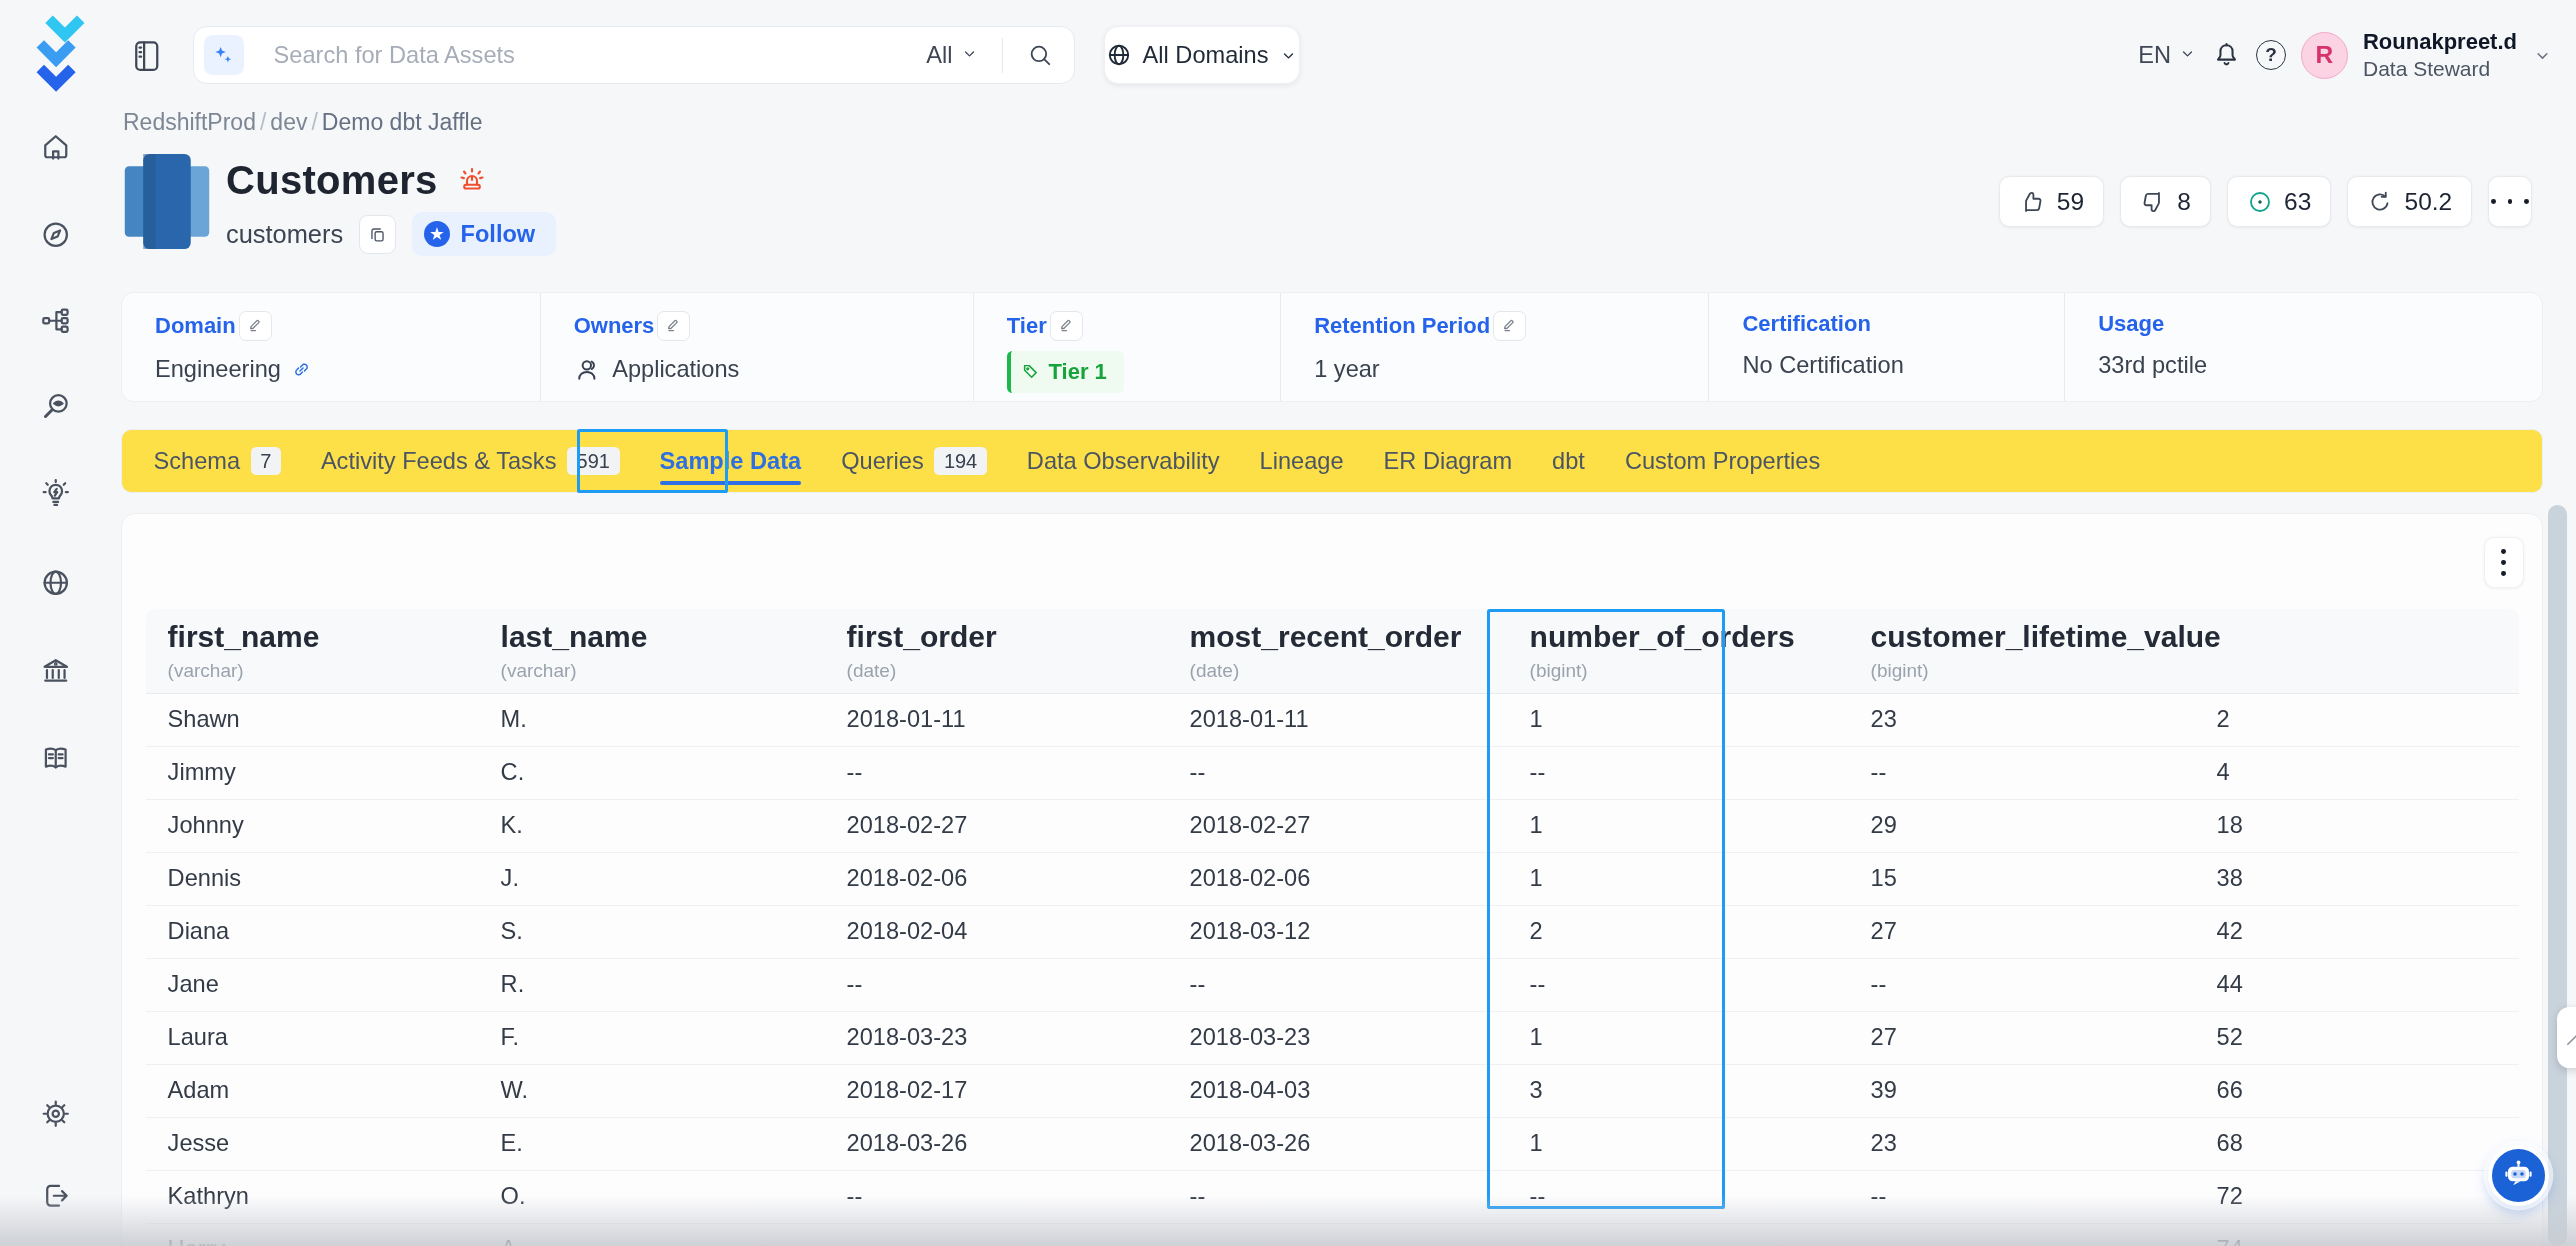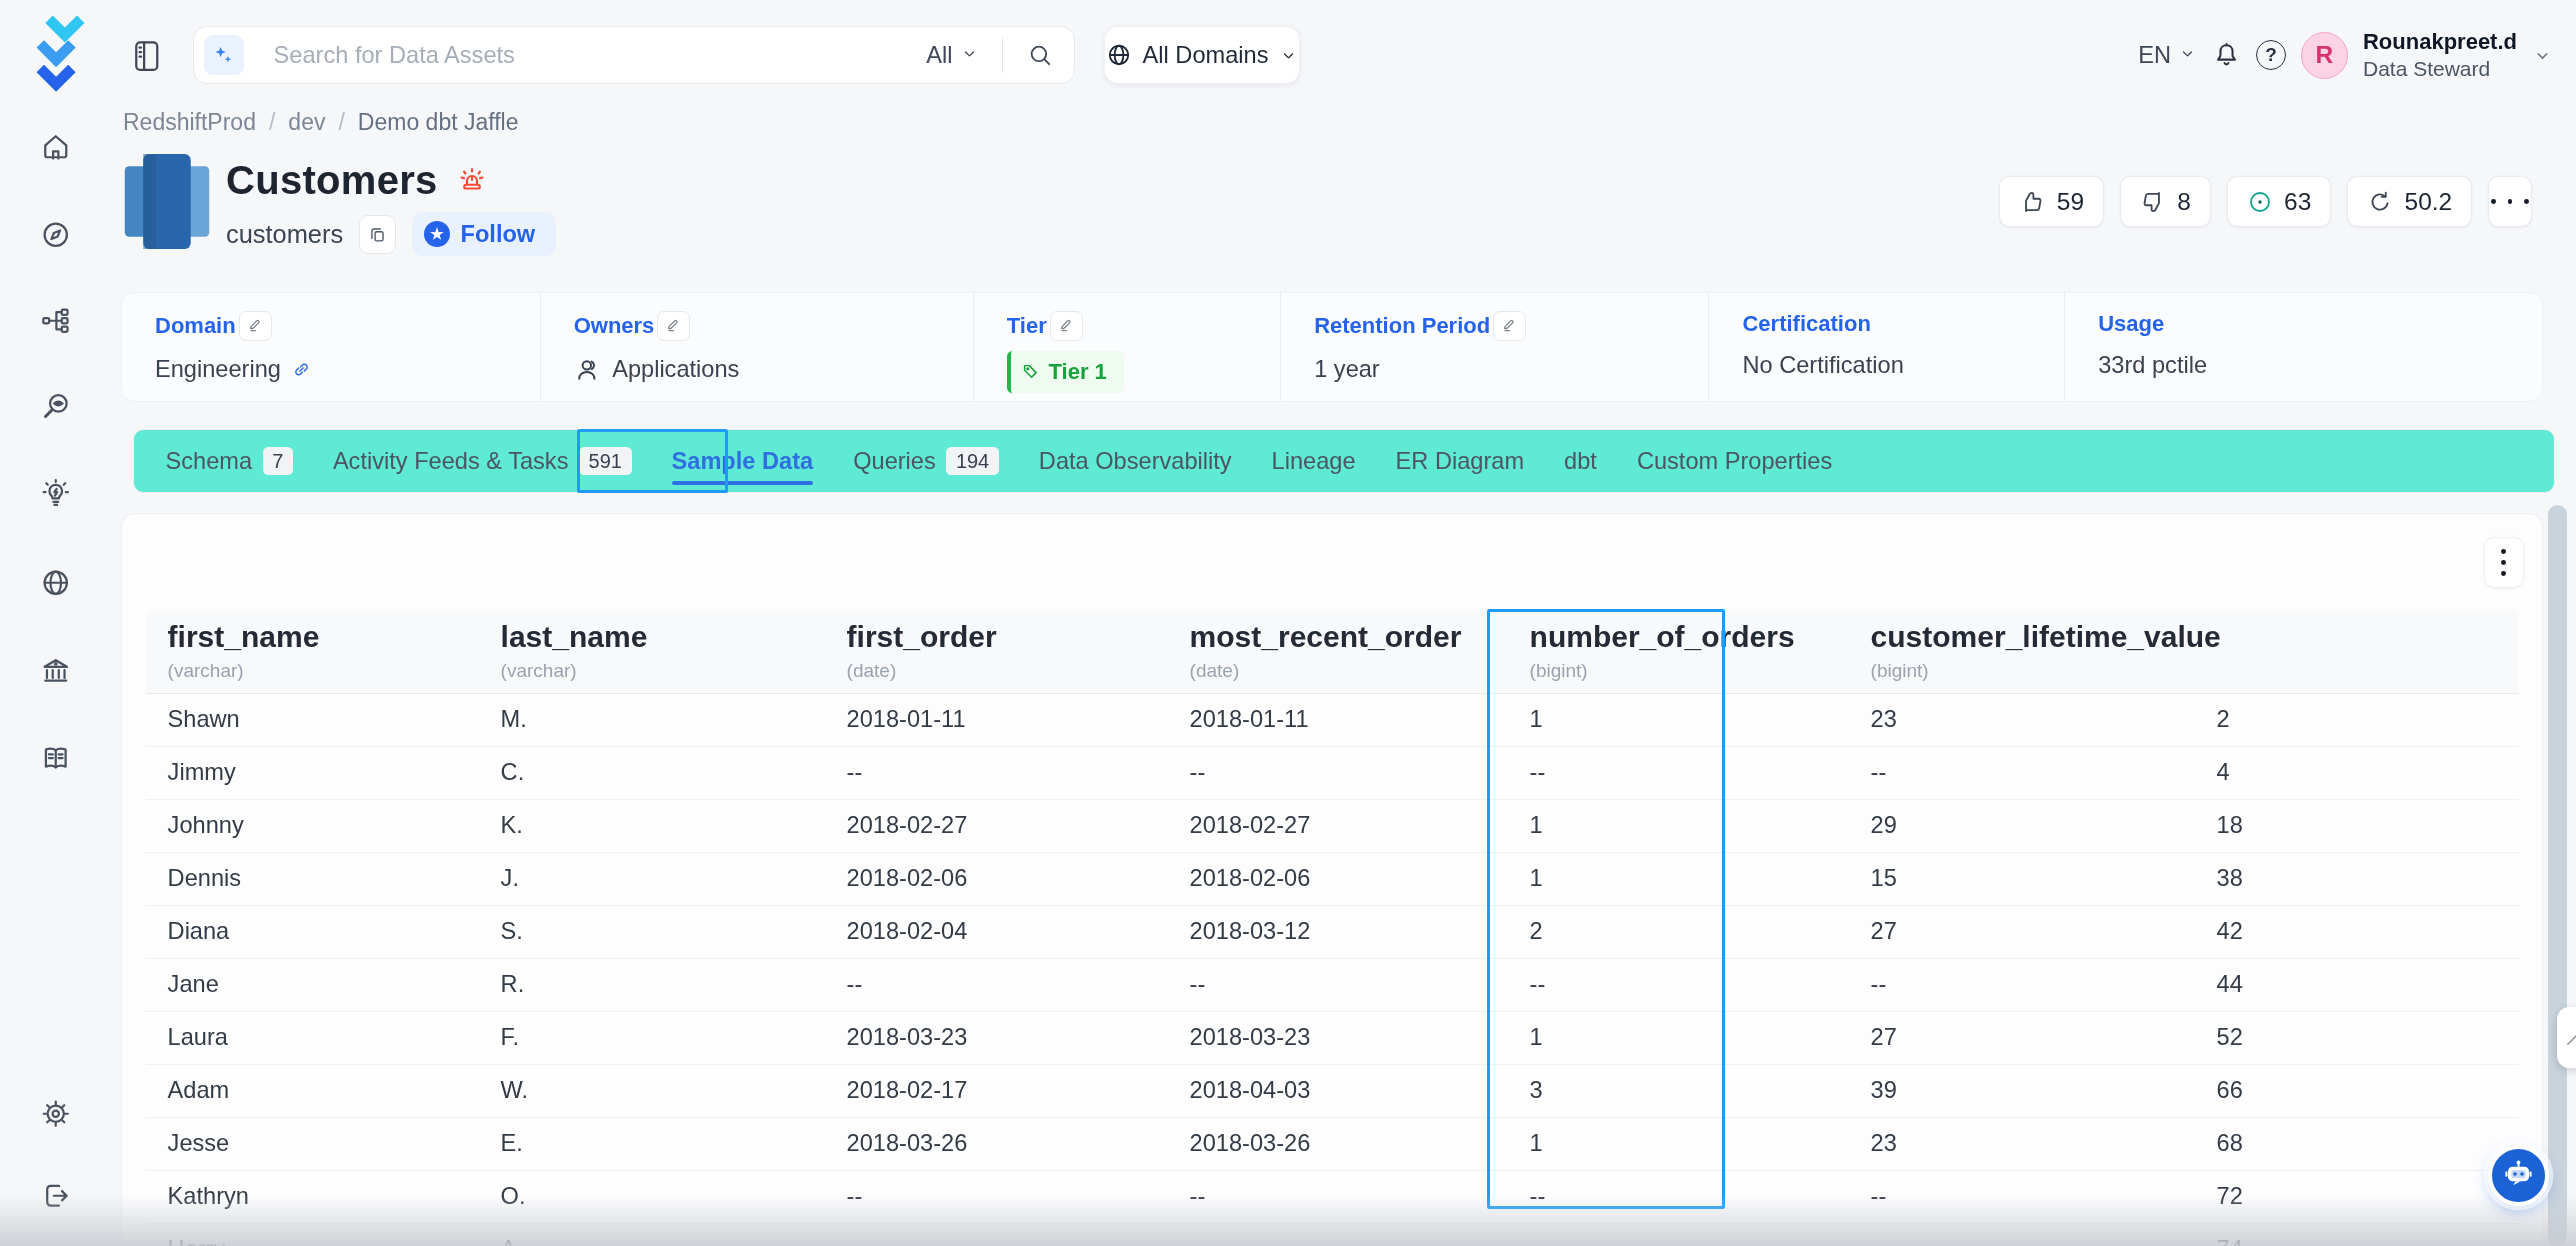--- a/index.html
+++ b/index.html
@@ -35,21 +35,21 @@
   .nav-ic { color:#2b3340; cursor:pointer; display:flex; }
   .help-circ { width:30px; height:30px; border:1.9px solid #2b3340; border-radius:50%; display:flex; align-items:center; justify-content:center;
     font-size:19px; font-weight:bold; color:#2b3340; cursor:pointer; }
   .avatar { width:47px; height:47px; border-radius:50%; background:#fbd3e3; border:1.8px solid #f2a8c8; color:#d6336c;
     font-size:24.5px; font-weight:bold; display:flex; align-items:center; justify-content:center; cursor:pointer; }
   .user-block { line-height:1.15; cursor:pointer; }
   .user-name { font-size:22px; font-weight:bold; color:#101828; }
   .user-role { font-size:21px; color:#4b5563; margin-top:3.5px; }
 
   
-  .breadcrumb { position:absolute; left:123px; top:109px; display:flex; align-items:center; gap:13px; font-size:23px; color:#7c8694; }
+  .breadcrumb { position:absolute; left:123px; top:109px; display:flex; align-items:center; gap:4px; font-size:23px; color:#7c8694; }
   .bc-item { cursor:pointer; }
   .bc-item.last { color:#667083; }
   .bc-sep { color:#b6bdc6; }
 
   .asset-icon { position:absolute; left:123px; top:154px; width:88px; height:95px; }
   .asset-title-row { position:absolute; left:226px; top:158px; display:flex; align-items:center; gap:19px; }
   .asset-title { font-size:40px; font-weight:bold; color:#1e2430; letter-spacing:0.3px; }
   .alarm { color:#f04e2e; display:flex; }
   .subtitle-row { position:absolute; left:226px; top:212px; display:flex; align-items:center; gap:15.8px; }
   .asset-sub { font-size:25.4px; color:#3c4452; }
@@ -77,21 +77,21 @@
   .meta-label-row { display:flex; align-items:center; gap:3px; }
   .meta-label { font-size:22px; font-weight:bold; color:#2563eb; cursor:pointer; }
   .edit-chip { width:33px; height:30px; border:0.9px solid #e4e7eb; border-radius:7px; background:#fff;
     display:inline-flex; align-items:center; justify-content:center; color:#7b828c; cursor:pointer; }
   .meta-value-row { margin-top:15px; display:flex; align-items:center; gap:10.5px; font-size:23.6px; color:#3a4250; }
   .link-ic { color:#2f6fe4; display:flex; }
   .tier-badge { display:inline-flex; align-items:center; gap:8.8px; background:#effaf0; border-left:4.4px solid #1db84c;
     border-radius:5.3px; padding:7.9px 17.5px 7.9px 11.4px; color:#17a33c; font-size:22px; font-weight:bold; }
 
   
-  .tabs-card { position:absolute; left:133px; top:429px; width:2422px; height:64px; background:#5eead4;
+  .tabs-card { position:absolute; left:121px; top:429px; width:2422px; height:64px; background:#fde047;
     border:0.9px solid #edeff2; border-radius:10.5px; display:flex; align-items:flex-start; padding-left:31.5px; gap:40px; }
   .tab { position:relative; height:100%; display:flex; align-items:center; gap:10.5px; font-size:23.6px; color:#4b5563; cursor:pointer; }
   .tab-badge { background:#f2f3f5; border-radius:5.3px; padding:2.6px 9.6px; font-size:20px; color:#374151; }
   .tab.active .tab-label { color:#2f6fe0; font-weight:bold; }
   .tab.active::after { content:''; position:absolute; left:0; right:0; bottom:7px; height:4.4px; background:#2f6fe4; border-radius:2.6px; }
 
   
   .content-card { position:absolute; left:121px; top:513px; width:2422px; height:875px; background:#fdfdfe;
     border:0.9px solid #edeff2; border-radius:14px; }
   .kebab-btn { position:absolute; right:18.4px; top:23px; width:40px; height:51px; background:#fff; border:0.9px solid #eef0f4;

